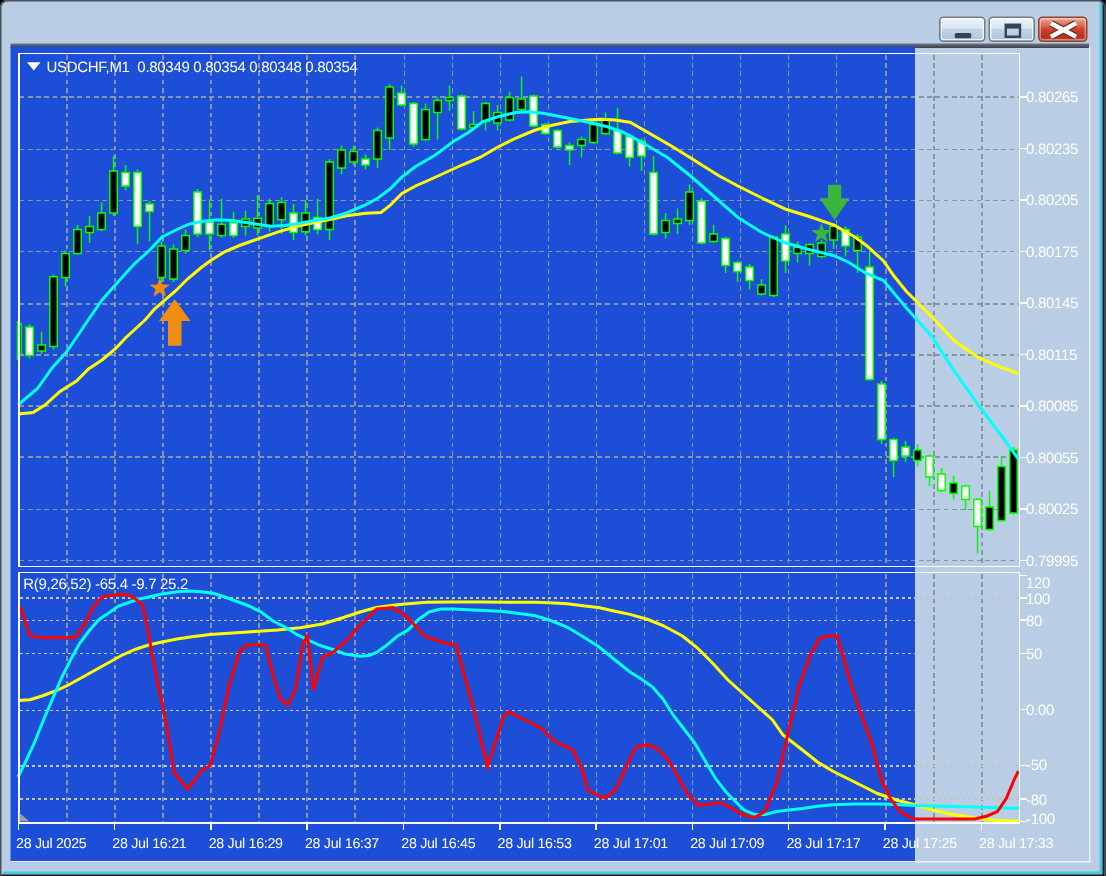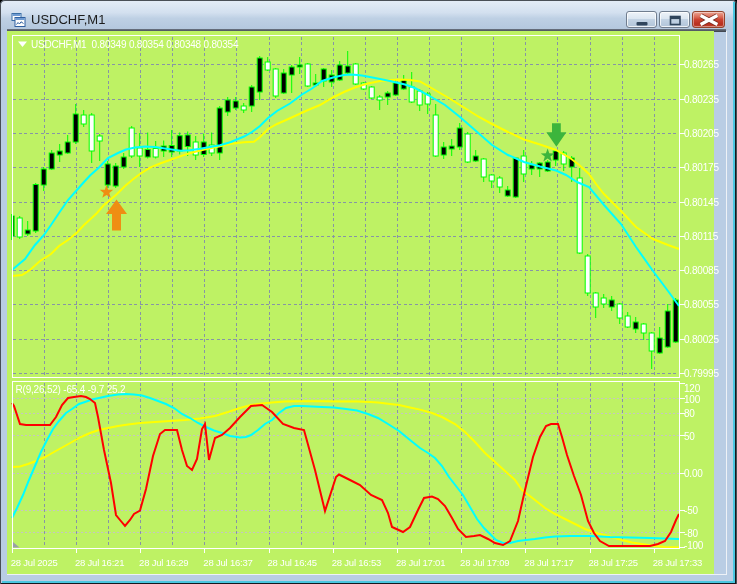--- a/index.html
+++ b/index.html
@@ -12,41 +12,31 @@
 .btn { position:absolute; top:10.5px; height:17px; border:1px solid #707d8f; border-radius:3px;
   background:linear-gradient(#eef3f9 0%, #dbe6f1 45%, #c3d3e4 50%, #b1c4d9 100%);
   box-shadow:inset 0 0 0 1px rgba(255,255,255,0.75); }
 #bmin { left:625.5px; width:31px; }
 #bmax { left:658.5px; width:31px; }
 #bclose { left:691.5px; width:33px; border-color:#93442c;
   background:linear-gradient(#eba796 0%, #da6753 35%, #cc4331 50%, #b8301f 80%, #c0402c 100%);
   box-shadow:inset 0 0 0 1px rgba(255,255,255,0.4); }
 .btn svg { display:block; margin:0 auto; }
 #shadowtop { position:absolute; left:7px; top:29px; width:719px; height:2.5px; background:linear-gradient(#6d7684,#3a3f47); }
-#client { position:absolute; left:7px; top:31px; width:707px; height:544px; background:#bef264; }
+#client { position:absolute; left:7px; top:31px; width:603px; height:544px; background:#1d4ed8; }
 #client svg { position:absolute; left:-7px; top:-31px; }
 #edge_r { position:absolute; top:31px; left:726px; width:1px; height:544px; background:#eef2f7; }
 #edge_b { position:absolute; left:7px; top:574px; width:720px; height:1px; background:#eef2f7; }
 #accent_r { position:absolute; top:2px; left:732.5px; width:2px; height:580px; background:#49c7e0; }
 #accent_b { position:absolute; left:2px; top:580.5px; width:733px; height:2px; background:#49c7e0; }
 #dark_r { position:absolute; top:1px; left:734.5px; width:2.5px; height:583px; background:#14181d; }
 #dark_b { position:absolute; left:0px; top:582.5px; width:737px; height:1.5px; background:#14181d; }
 </style></head>
 <body>
 <div id="win">
-  <div id="titlebar">
-    <span class="ic"><svg width="15" height="14" viewBox="0 0 15 14">
-<rect x="1" y="0.5" width="9" height="7" fill="#fdfdfd" stroke="#3a6ea5" stroke-width="1"></rect>
-<rect x="1.5" y="1" width="8" height="2" fill="#6f9bd2"></rect>
-<rect x="4" y="4.5" width="10" height="9" fill="#fdfdfd" stroke="#2f5fa0" stroke-width="1"></rect>
-<rect x="4.5" y="5" width="9" height="2" fill="#6f9bd2"></rect>
-<polyline points="5.5,11.5 7,9.5 8.5,11 10,8.8 12.5,10.5" fill="none" stroke="#2f5fa0" stroke-width="1"></polyline>
-</svg></span>
-    <span class="tt">USDCHF,M1</span>
-  </div>
   <div class="btn" id="bmin">
       <svg width="30" height="16" viewBox="0 0 30 16">
         <rect x="9.5" y="10" width="11" height="3.5" rx="1" fill="#30455c"></rect>
       </svg>
     </div>
   <div class="btn" id="bmax">
       <svg width="30" height="16" viewBox="0 0 30 16">
         <rect x="10.5" y="4.5" width="9.5" height="8" fill="none" stroke="#30455c" stroke-width="1.6"></rect>
         <rect x="10.5" y="4.5" width="9.5" height="2.6" fill="#30455c"></rect>
       </svg>

